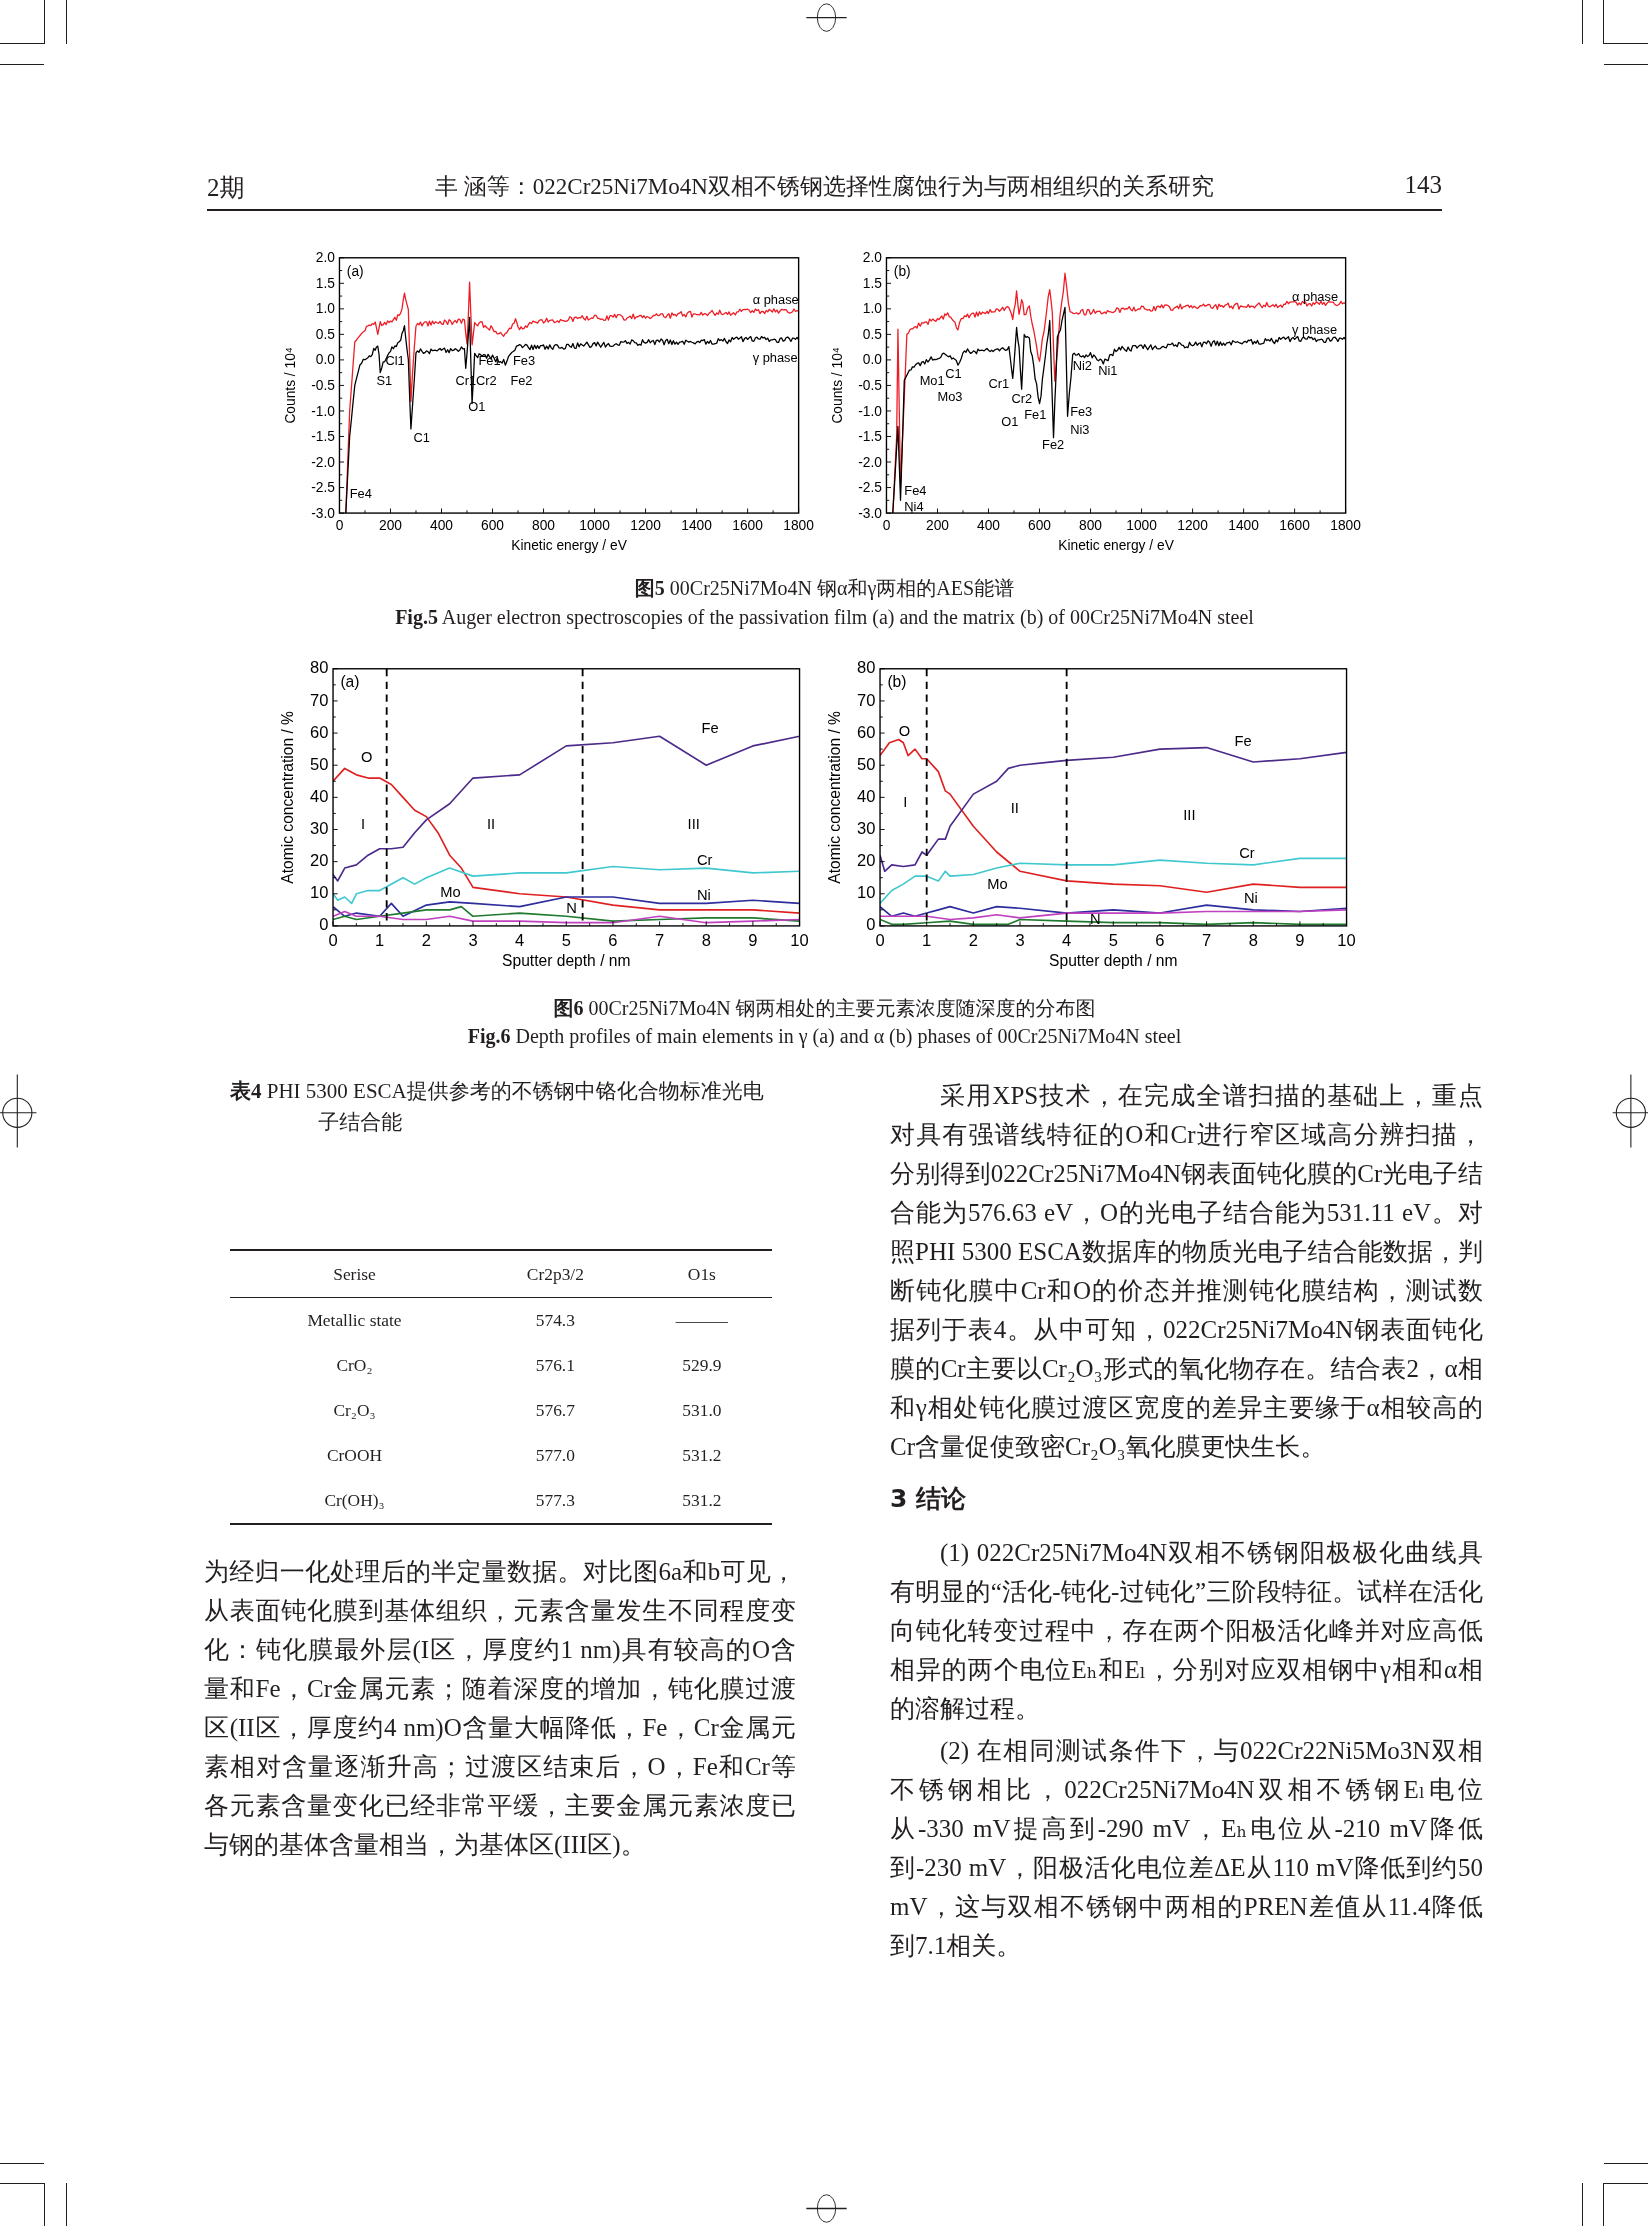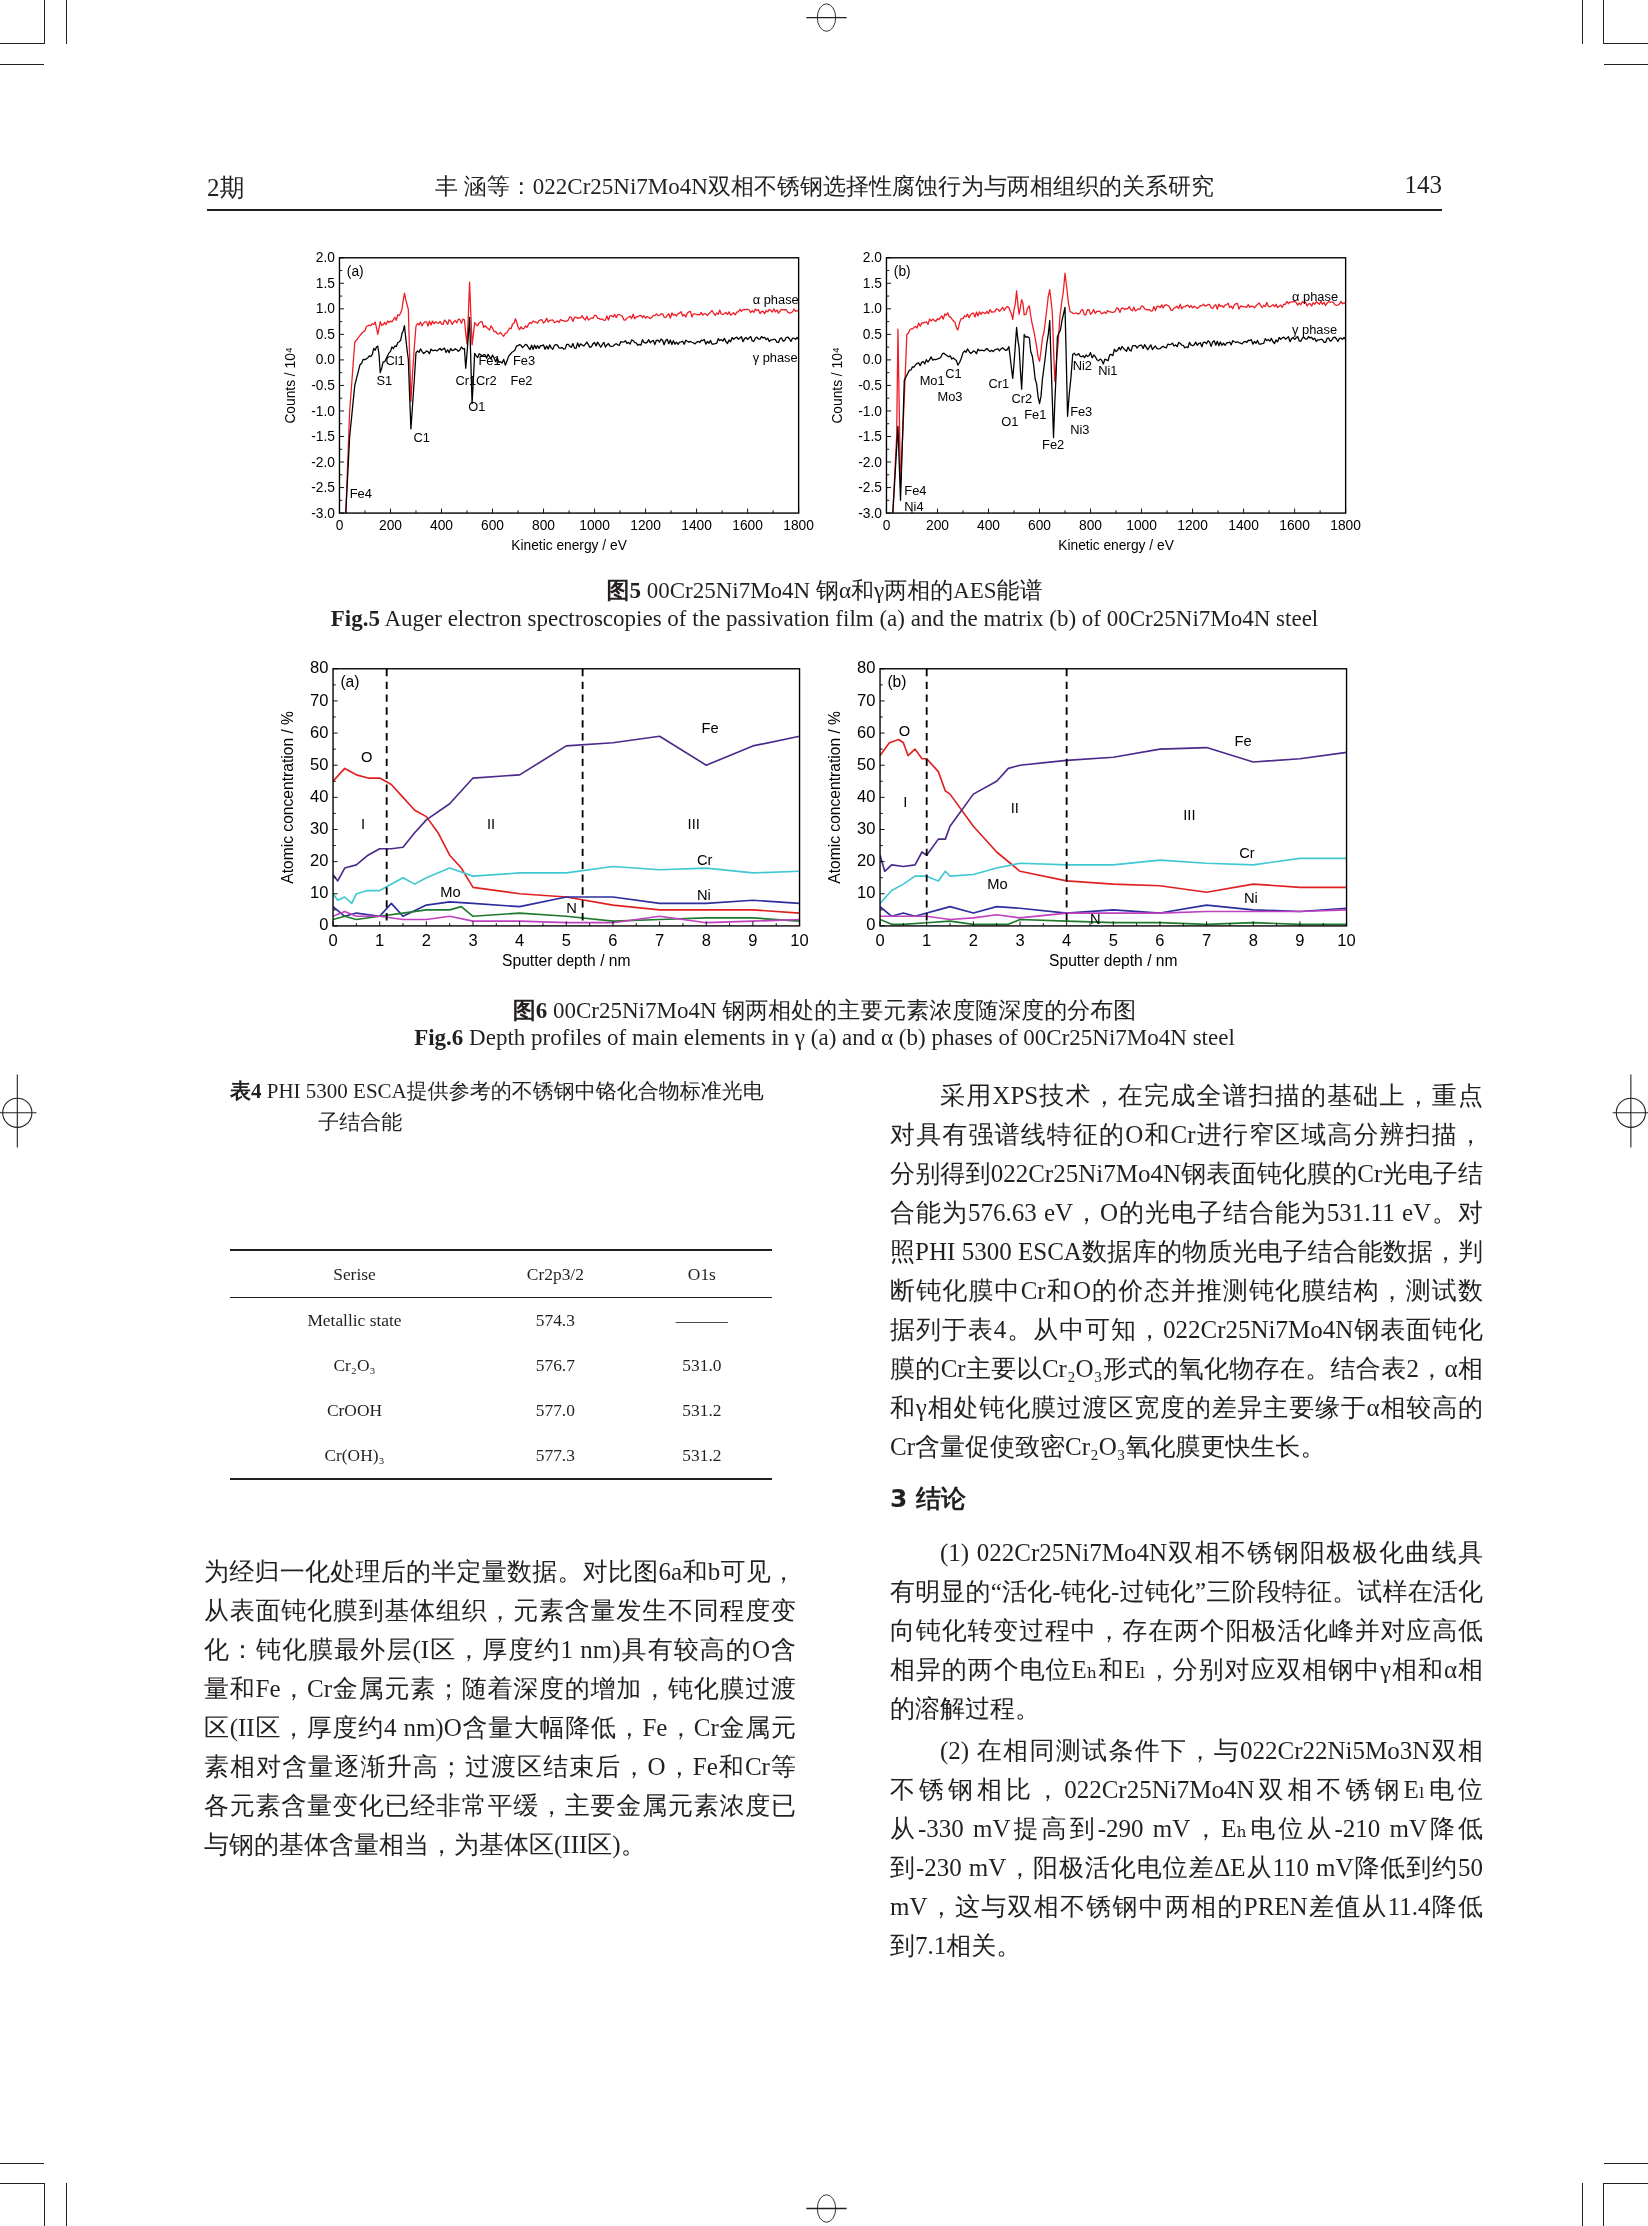--- a/index.html
+++ b/index.html
@@ -6,21 +6,21 @@
   body{width:1648px;height:2227px;position:relative;overflow:hidden;font-family:"Liberation Serif","DejaVu Serif",serif;color:#231f20;}
   .abs{position:absolute;}
   .crop{position:absolute;background:#231f20;}
   .header{position:absolute;left:207px;top:165px;width:1235px;height:46px;}
   .header .issue{position:absolute;left:0;top:5.5px;font-size:25px;text-align:right;}
   .header .running{position:absolute;left:0;right:0;top:5.5px;text-align:center;font-size:23px;}
   .header .page{position:absolute;right:0;top:5.5px;font-size:25px;}
   .header-rule{position:absolute;left:207px;top:209px;width:1235px;height:1.8px;background:#231f20;}
   .chart{position:absolute;}
   .chart svg{overflow:visible;}
-  .cap{position:absolute;left:207px;width:1235px;text-align:center;font-size:23px;}
+  .cap{position:absolute;left:207px;width:1235px;text-align:center;font-size:20px;}
   .cap b{font-weight:bold;}
   .col{position:absolute;font-size:25px;line-height:39px;text-align:justify;}
   .col p{margin:0;}
   .ind{text-indent:2em;}
   .tbl-title{position:absolute;left:230px;top:1076px;width:542px;font-size:21px;line-height:31px;}
   table.data{position:absolute;left:230px;top:1249px;width:542px;border-collapse:collapse;font-size:17.4px;text-align:center;}
   table.data th{font-weight:normal;height:44px;border-top:2.3px solid #231f20;border-bottom:1.4px solid #231f20;}
   table.data td{height:43px;}
   table.data tr:last-child td{border-bottom:2.3px solid #231f20;}
   .sec{font-family:"DejaVu Sans",sans-serif;font-weight:bold;font-size:25px;}
@@ -462,20 +462,25 @@
       <th>O1s</th>
     </tr>
   </thead>
   <tbody>
     <tr>
         <td>Metallic state</td>
         <td>574.3</td>
         <td>———</td>
       </tr>
     <tr>
+        <td>CrO₂</td>
+        <td>576.1</td>
+        <td>529.9</td>
+      </tr>
+    <tr>
         <td>Cr₂O₃</td>
         <td>576.7</td>
         <td>531.0</td>
       </tr>
     <tr>
         <td>CrOOH</td>
         <td>577.0</td>
         <td>531.2</td>
       </tr>
     <tr>

